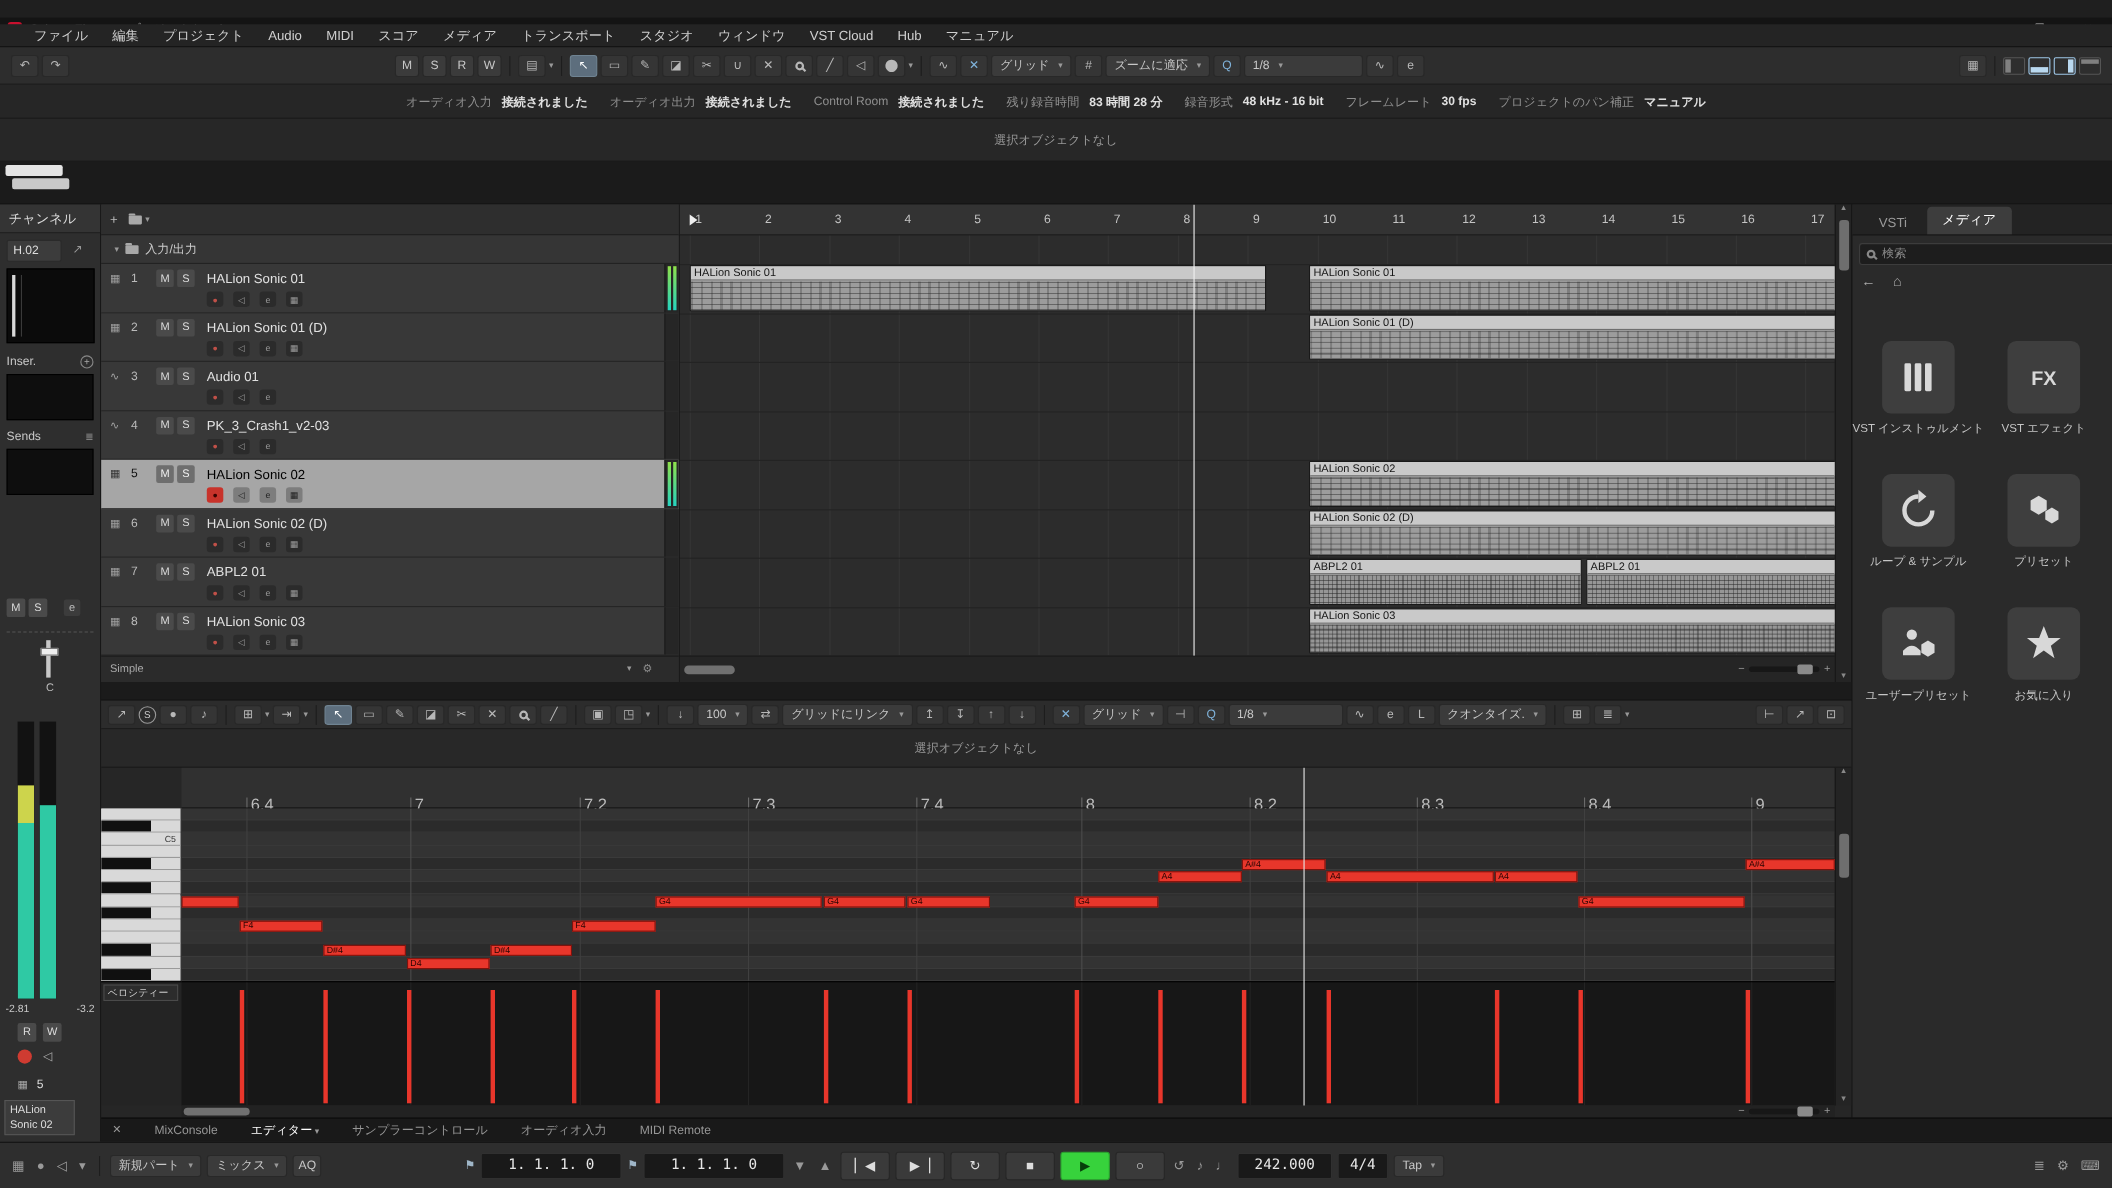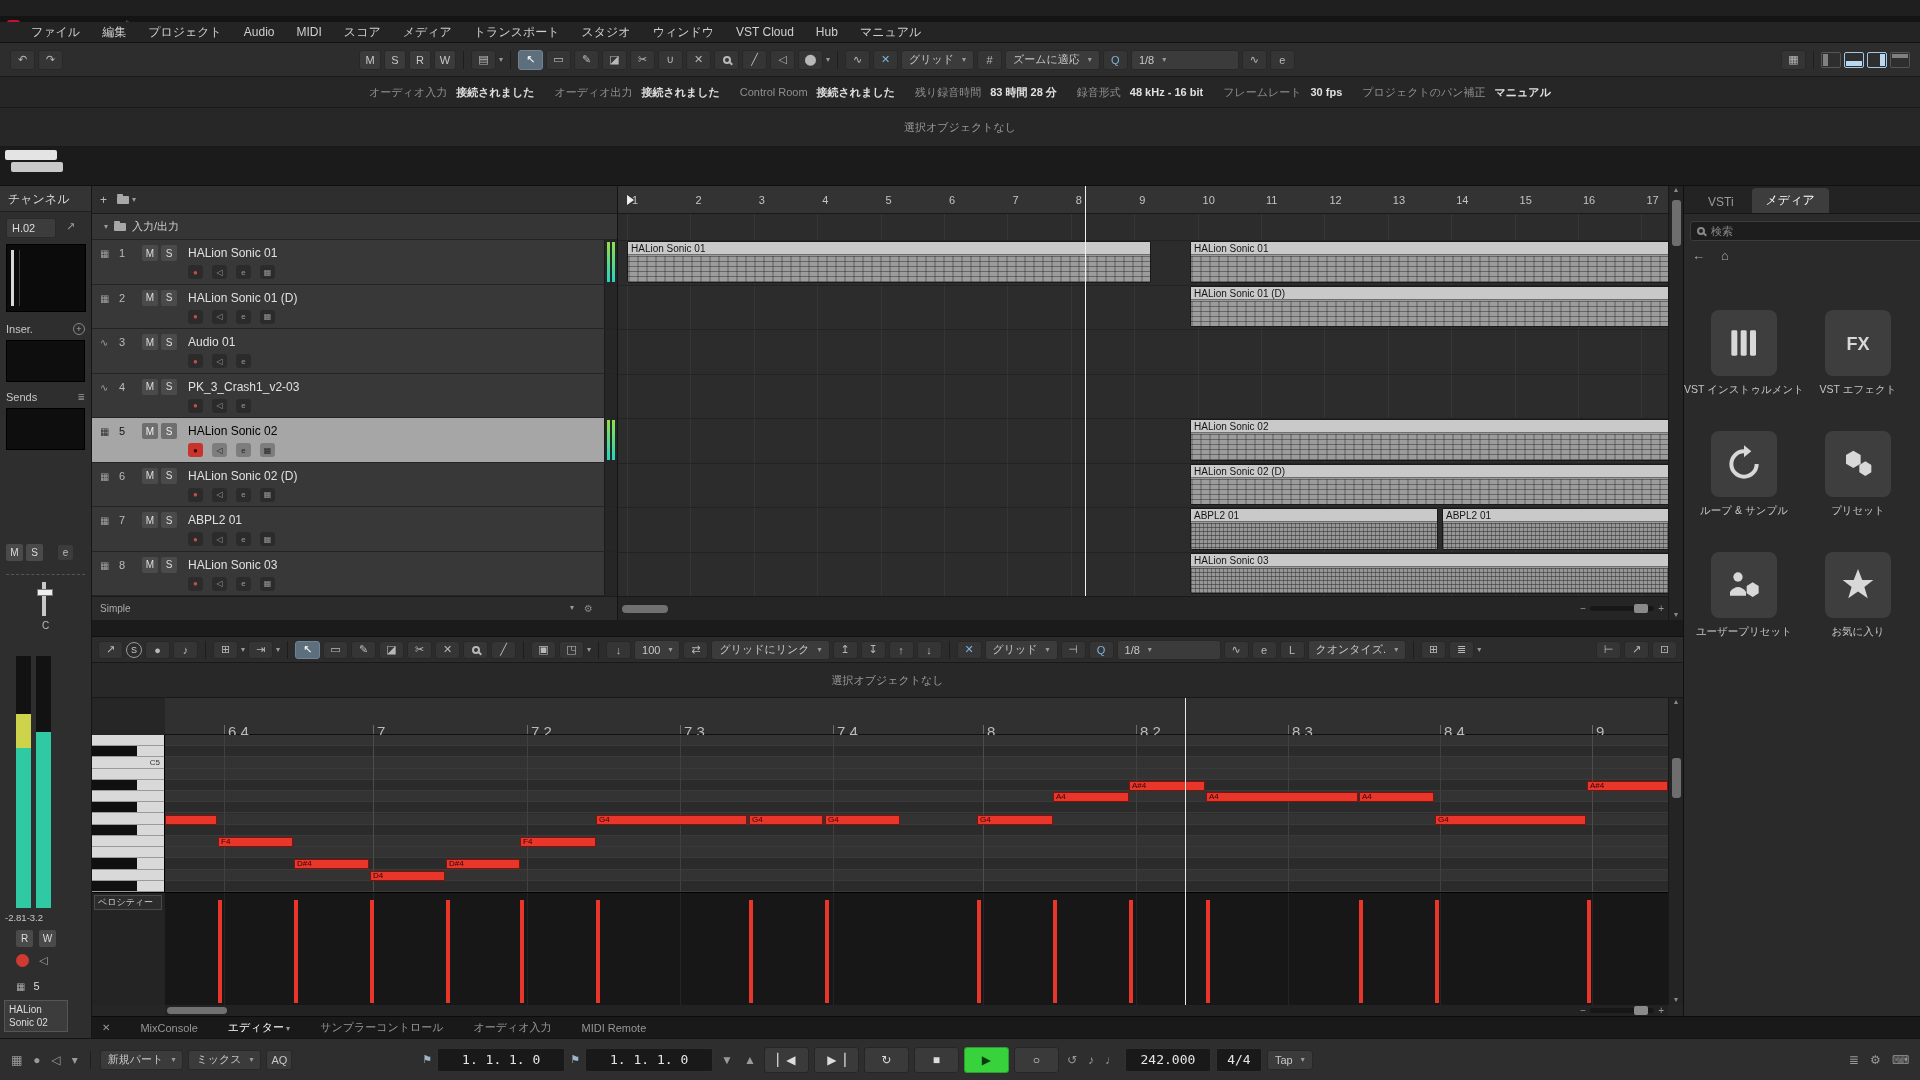--- a/index.html
+++ b/index.html
@@ -58,21 +58,21 @@
 .msqi{width:17px;height:17px;background:#4a4a4a;border-radius:2px;color:#ddd;font-size:10px;display:flex;align-items:center;justify-content:center}
 .e-btn{width:15px;height:15px;background:#3c3c3c;border-radius:2px;color:#bbb;font-size:10px;display:flex;align-items:center;justify-content:center;margin-left:12px}
 .insp-div{position:absolute;top:388px;left:6px;right:6px;border-top:1px dashed #555}
 .insp-fader{position:absolute;top:396px;left:42px;width:4px;height:34px;background:#c8c8c8}
 .insp-fader::after{content:"";position:absolute;top:7px;left:-5px;width:14px;height:5px;background:#eee;border:1px solid #777}
 .insp-pan{position:absolute;top:434px;left:0;right:0;text-align:center;font-size:10px;color:#bbb}
 .insp-meters{position:absolute;top:470px;left:16px;display:flex;gap:5px}
 .mbar{width:15px;height:252px;background:#121212;position:relative;overflow:hidden}
 .mbar.m1::after{content:"";position:absolute;left:0;right:0;top:58px;bottom:0;background:linear-gradient(180deg,#cdd44c 0 34px,#2fc9a4 34px 100%)}
 .mbar.m2::after{content:"";position:absolute;left:0;right:0;top:76px;bottom:0;background:#2fc9a4}
-.insp-mvals{position:absolute;top:726px;left:5px;right:5px;display:flex;justify-content:flex-start;font-size:9.5px;color:#c8c8c8}
+.insp-mvals{position:absolute;top:726px;left:5px;right:5px;display:flex;justify-content:space-between;font-size:9.5px;color:#c8c8c8}
 .insp-rw{position:absolute;top:744px;left:16px;display:flex;gap:6px}
 .insp-recmon{position:absolute;top:768px;left:16px;display:flex;gap:10px;align-items:center}
 .rec-dot{width:13px;height:13px;border-radius:50%;background:#cf3b31}
 .mon-ic{color:#aaa;font-size:11px}
 .insp-track{position:absolute;top:794px;left:16px;display:flex;gap:8px;font-size:11px;color:#ddd;align-items:center}
 .inst-ic{color:#aaa;font-size:10px}
 .insp-name{position:absolute;top:814px;left:4px;width:64px;background:#3c3c3c;border:1px solid #555;font-size:10px;color:#ddd;padding:2px 4px;line-height:1.3}
 
 .main{position:absolute;left:92px;top:186px;width:1591px;height:434px;background:#262626}
 .tracklist{position:absolute;left:0;top:0;width:526px;height:434px;background:#2f2f2f;border-right:1px solid #141414}

